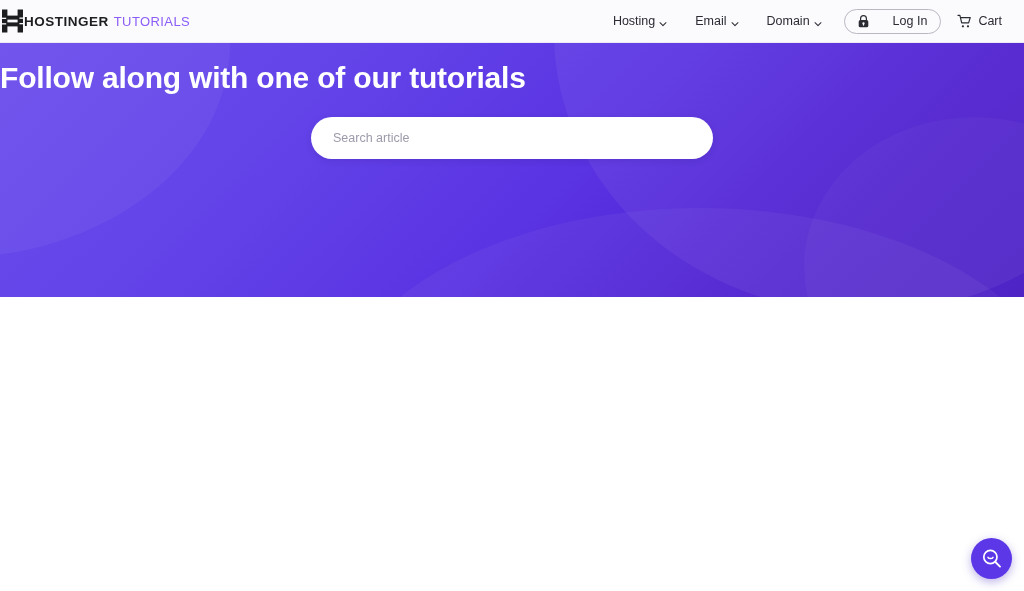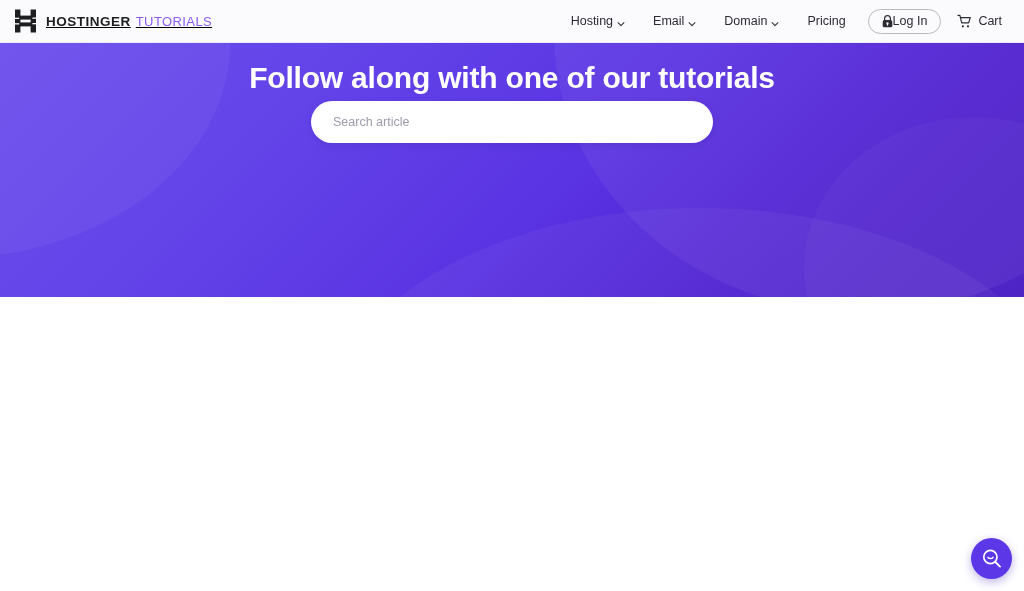--- a/index.html
+++ b/index.html
@@ -10,62 +10,62 @@
     -webkit-font-smoothing:antialiased;
   }
 
   
   .header{
     position:relative; width:1024px; height:43px;
     background:#fbfbfe;
     border-bottom:1px solid #eceaf4;
     display:flex; align-items:center;
   }
-  .brand{ display:flex; align-items:center; margin-left:15px; gap:9px; cursor:pointer;text-decoration:underline; }
+  .brand{ display:flex; align-items:center; margin-left:2px; cursor:pointer; }
   .brand-mark{ width:22px; height:24px; display:block; }
   .brand-text{ display:flex; align-items:baseline; gap:5px; }
   .brand-name{ font-size:13.5px; font-weight:bold; letter-spacing:.5px; color:#1d1e20; }
   .brand-sub{ font-size:13px; font-weight:400; letter-spacing:.4px; color:#8b5cf6; }
 
   .nav{ margin-left:auto; display:flex; align-items:center; gap:0; padding-right:12px; }
   .nav-item{
     display:flex; align-items:center; gap:4px;
     font-size:12.5px; color:#2b2c33; padding:0 14px; height:43px; cursor:pointer;
     white-space:nowrap;
   }
   .caret{ display:inline-block; width:8px; height:8px; }
   .login-btn{
-    display:flex; align-items:center; gap:0;
+    display:flex; align-items:center; gap:24px;
     border:1px solid #b9b9c2; border-radius:20px;
     height:25px; padding:0 13px; margin:0 8px 0 8px;
     font-size:12.5px; color:#2b2c33; background:transparent; cursor:pointer;
     white-space:nowrap;
   }
   .cart-item{ display:flex; align-items:flex-start; gap:6px; font-size:12.5px; color:#2b2c33;
     padding:0 10px 0 8px; cursor:pointer; }
 
   
   .hero{
     position:relative; width:1024px; height:254px; overflow:hidden;
     background:linear-gradient(135deg,#6a4ceb 0%,#6344e9 28%,#5a33e2 55%,#4f20cf 80%,#4a1dc4 100%);
   }
   .hero-blob{ position:absolute; border-radius:50%; pointer-events:none; }
   .blob-a{ width:620px; height:560px; right:-150px; top:-290px; background:rgba(255,255,255,0.055); }
   .blob-b{ width:560px; height:430px; left:-330px; top:-215px; background:rgba(255,255,255,0.05); }
   .blob-c{ width:740px; height:430px; left:330px; top:165px; background:rgba(255,255,255,0.045); }
   .blob-d{ width:340px; height:300px; right:-120px; bottom:-120px; background:rgba(255,255,255,0.03); }
 
   .hero-title{
-    position:relative; text-align:center; color:#ffffff;
+    position:relative; color:#ffffff;
     font-size:30px; font-weight:bold; letter-spacing:-0.2px;
     padding-top:18px;
   }
   .search-row{
     position:relative; display:flex; justify-content:center; align-items:center;
-    gap:19px; margin-top:6px;
+    gap:19px; margin-top:22px;
   }
   .search-input{
     width:402px; height:42px; border-radius:21px; border:none; outline:none;
     background:#ffffff; padding:0 22px;
     font-family:"Liberation Sans", sans-serif; font-size:12.5px; color:#4a4a58;
     box-shadow:0 2px 7px rgba(30,10,90,.12);
   }
   .search-input::placeholder{ color:#9b9bab; }
   .search-btn{
     width:124px; height:42px; border-radius:21px; border:none; cursor:pointer;
@@ -133,23 +133,20 @@
 
     <div class="nav-item">
       <span>Domain</span>
       <span class="caret">
         <svg viewBox="0 0 10 10" xmlns="http://www.w3.org/2000/svg">
             <path d="M1.3 3.4 5 7 8.7 3.4" fill="none" stroke="#2b2c33" stroke-width="1.3" stroke-linecap="round" stroke-linejoin="round"></path>
           </svg>
       </span>
     </div>
 
-    <div class="nav-item">
-      <span>Pricing</span>
-    </div>
 
     <button class="login-btn">
       <span style="display:flex;">
         <svg width="11" height="13" viewBox="0 0 11 13" xmlns="http://www.w3.org/2000/svg">
           <path d="M2.6 5.2V3.6a2.9 2.9 0 0 1 5.8 0v1.6" fill="none" stroke="#2b2c33" stroke-width="1.2"></path>
           <rect x="0.7" y="5.1" width="9.6" height="7.2" rx="1.6" fill="#2b2c33"></rect>
           <circle cx="5.5" cy="8.5" r="1.15" fill="#fbfbfe"></circle>
           <rect x="4.95" y="8.5" width="1.1" height="2.1" fill="#fbfbfe"></rect>
         </svg>
       </span>

